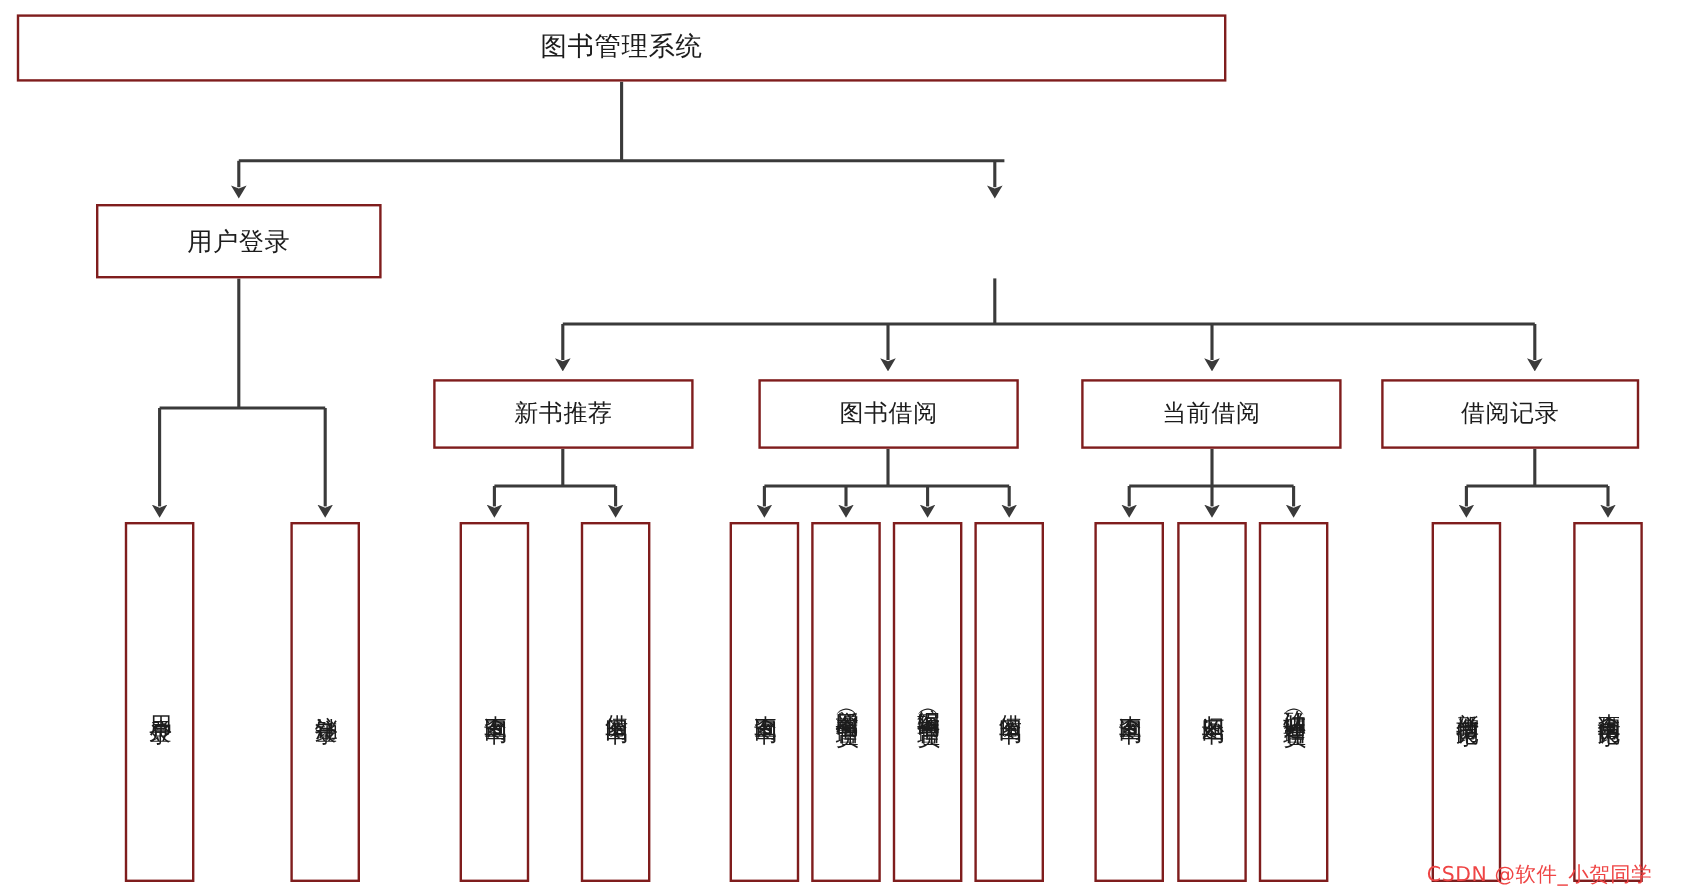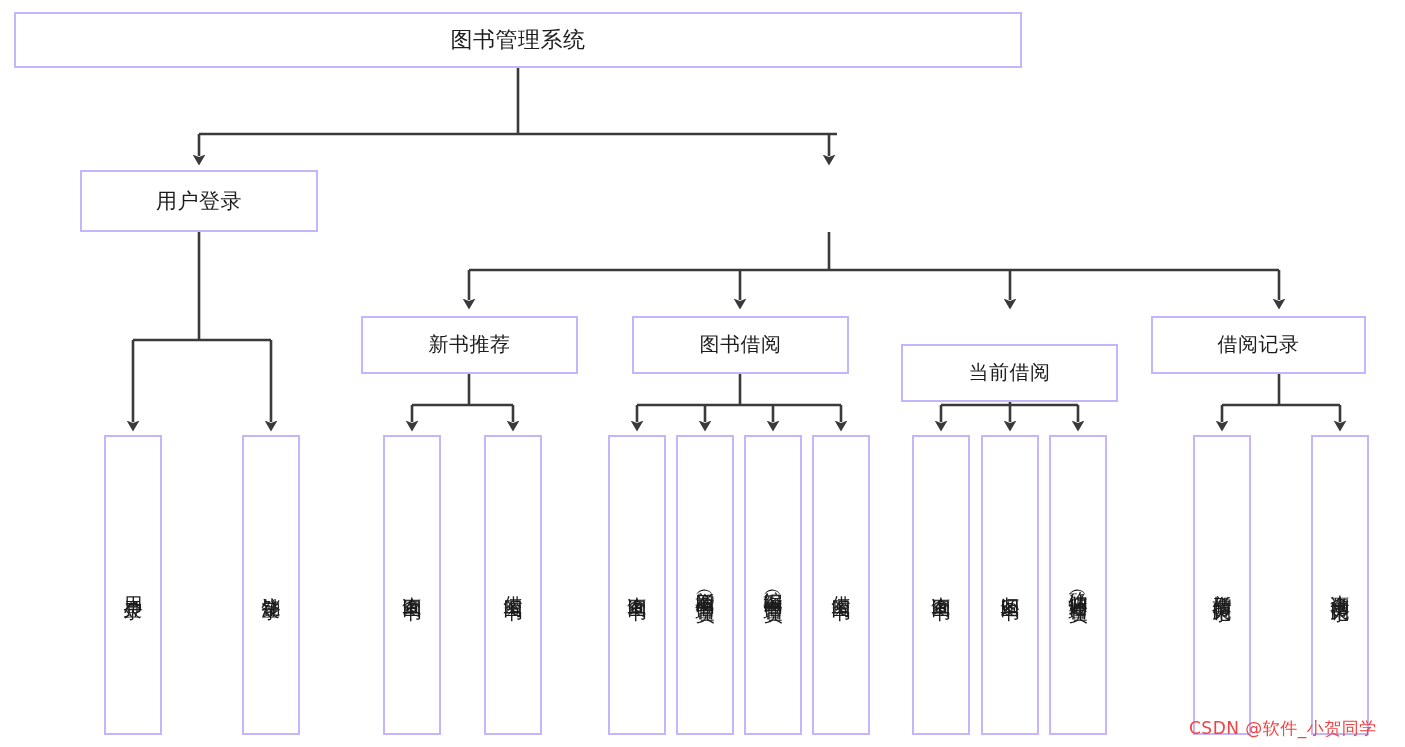--- a/index.html
+++ b/index.html
@@ -23,21 +23,21 @@
     left: 0;
     top: 0;
     width: 1405px;
     height: 747px;
     pointer-events: none;
   }
   .node {
     position: absolute;
     box-sizing: border-box;
     background: #ffffff;
-    border: 2px solid #c4b5fd;
+    border: 2px solid #7f1d1d;
     display: flex;
     align-items: center;
     justify-content: center;
     color: #1c1c1c;
     z-index: 2;
   }
   .node.root      { font-size: 22px; }
   .node.level2    { font-size: 21px; }
   .node.level3    { font-size: 20px; text-align: center; }
   .node.leaf      { font-size: 19px; }
@@ -124,21 +124,21 @@
   <div class="node level2" style="left:80px; top:170px; width:238px; height:62px;">
     <span class="node-label">用户登录</span>
   </div>
 
   <div class="node level3" style="left:361px; top:316px; width:217px; height:58px;">
     <span class="node-label">新书推荐</span>
   </div>
   <div class="node level3" style="left:632px; top:316px; width:217px; height:58px;">
     <span class="node-label">图书借阅</span>
   </div>
-  <div class="node level3" style="left:901px; top:316px; width:217px; height:58px;margin-top:28px;">
+  <div class="node level3" style="left:901px; top:316px; width:217px; height:58px;">
     <span class="node-label">当前借阅</span>
   </div>
   <div class="node level3" style="left:1151px; top:316px; width:215px; height:58px;">
     <span class="node-label">借阅记录</span>
   </div>
 
   <div class="node leaf" style="left:104px; top:435px; width:58px; height:300px;">
     <span class="node-label">用户登录</span>
   </div>
   <div class="node leaf" style="left:242px; top:435px; width:58px; height:300px;">

